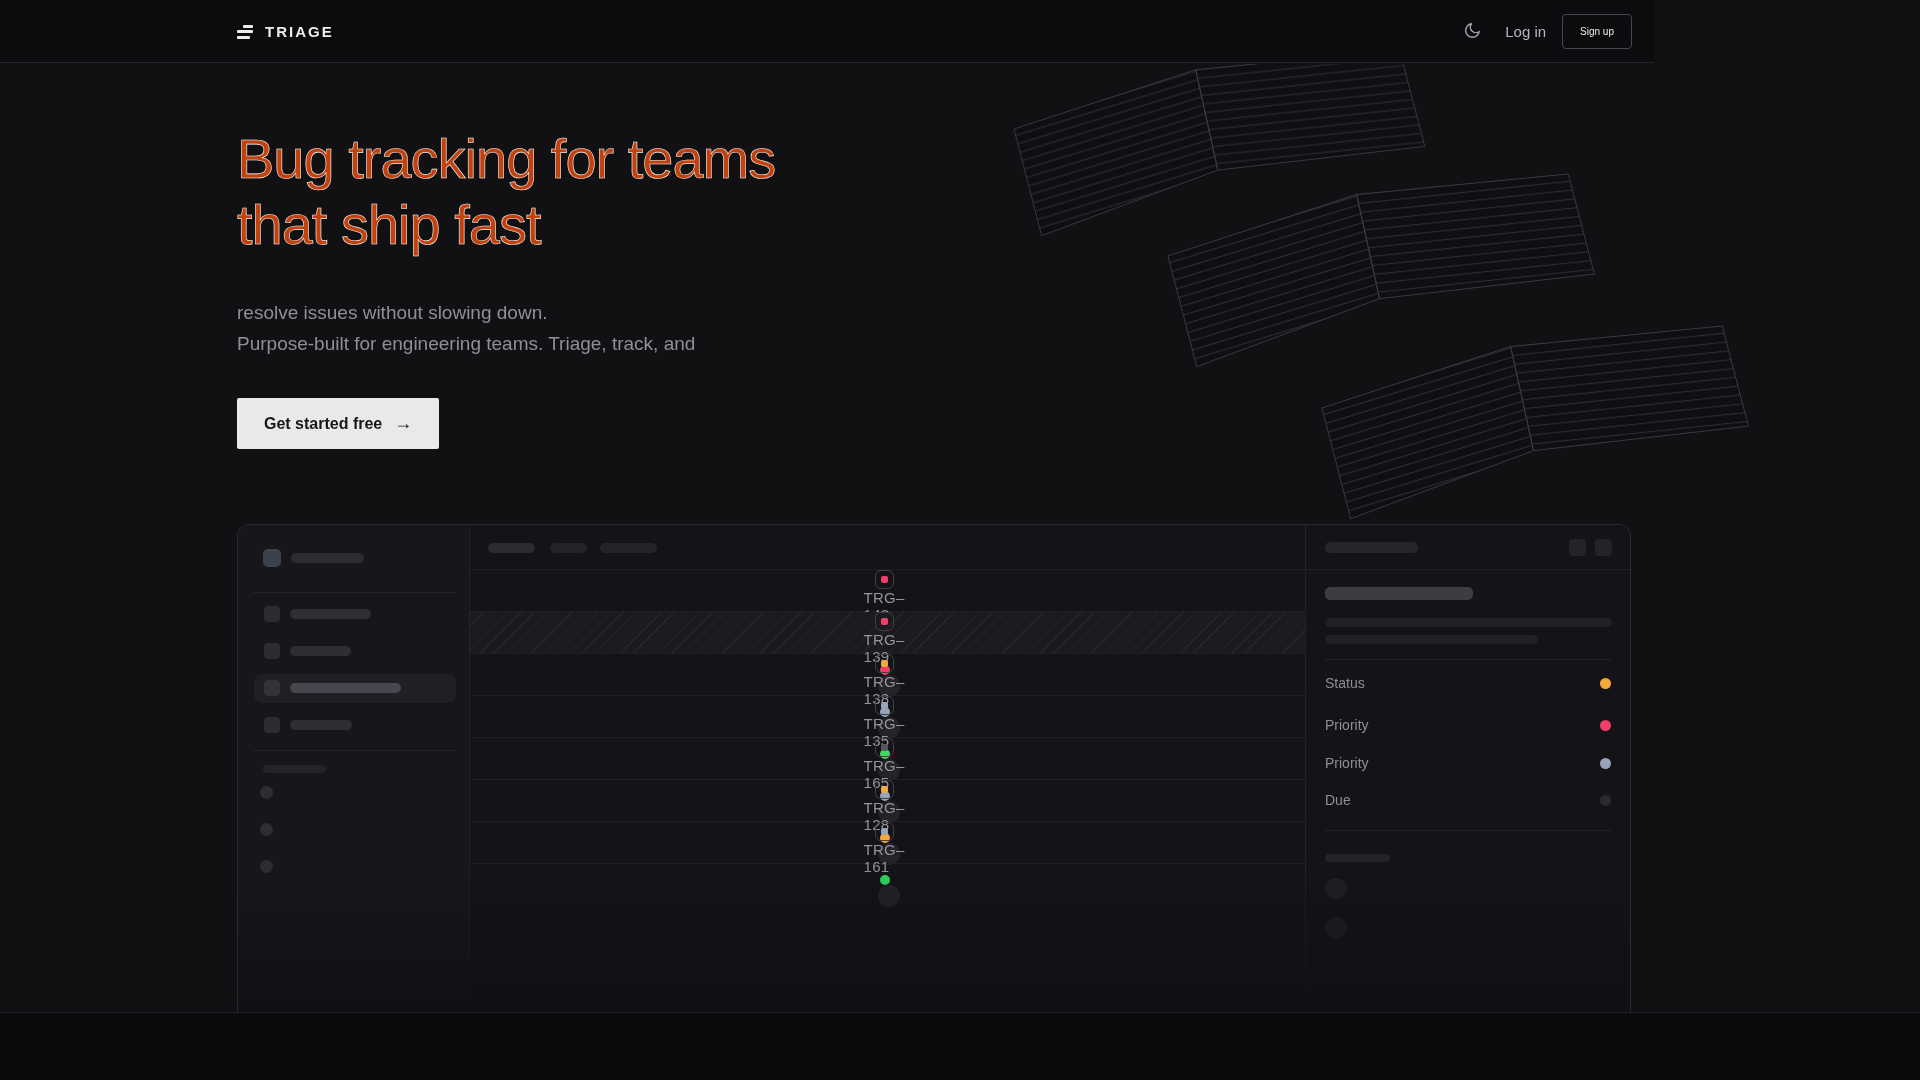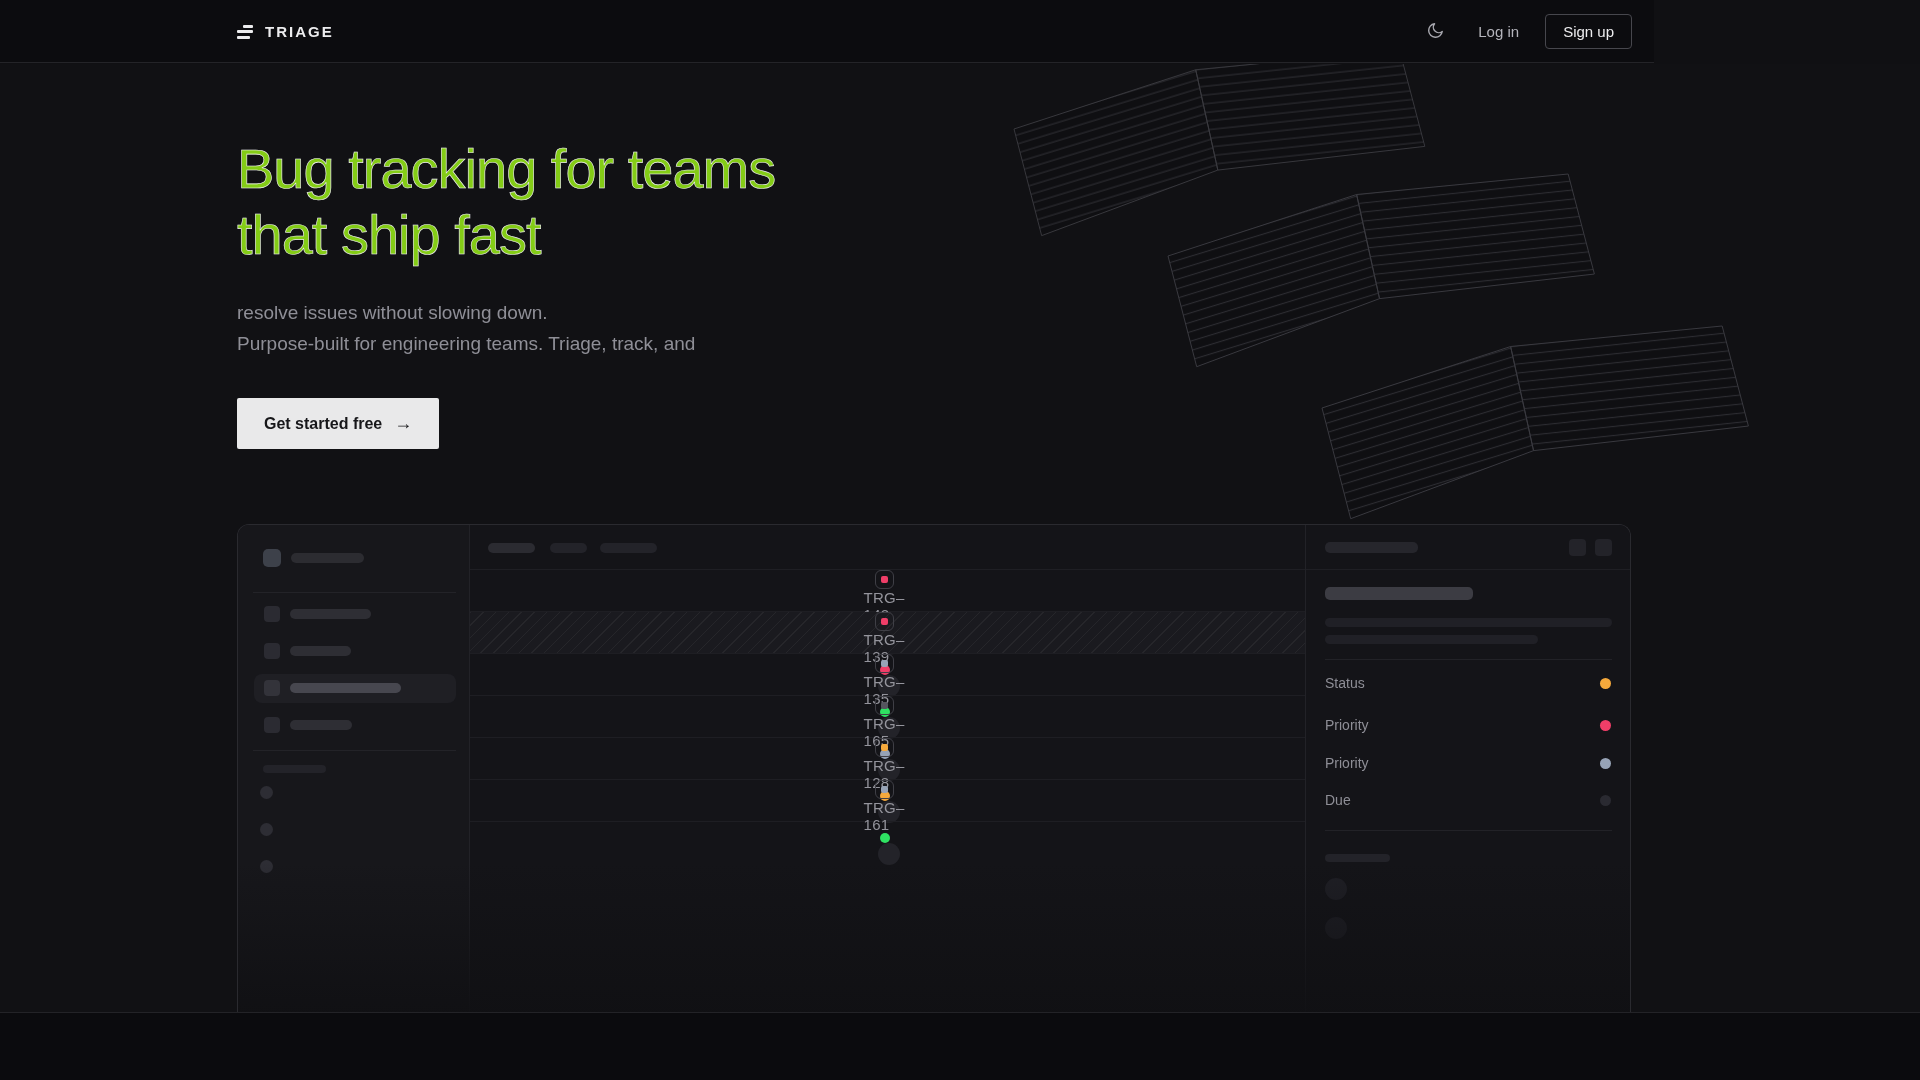--- a/index.html
+++ b/index.html
@@ -9,29 +9,29 @@
   
   .nav { position:absolute; top:0; left:0; width:1654px; height:63px; background:#0c0c0f; border-bottom:1px solid #242428; z-index:30; }
   .nav-inner { position:absolute; left:237px; width:1395px; height:63px; display:flex; align-items:center; }
   .brand { display:flex; align-items:center; gap:12px; }
   .logo-mark { display:flex; flex-direction:column; gap:2.5px; width:16px; }
   .logo-mark b { display:block; height:3px; border-radius:1px; background:#ececee; }
   .logo-mark b:nth-child(1){ width:10px; margin-left:6px; }
   .logo-mark b:nth-child(2){ width:16px; }
   .logo-mark b:nth-child(3){ width:13px; }
   .brand-name { font-size:15px; font-weight:700; letter-spacing:2px; color:#ececee; }
-  .nav-right { margin-left:auto; display:flex; align-items:center; gap:26px;justify-content:space-between; }
+  .nav-right { margin-left:auto; display:flex; align-items:center; gap:16px;justify-content:space-between; }
   .theme-btn { width:34px; height:34px; display:flex; align-items:center; justify-content:center; background:none; border:none; cursor:pointer; }
   .login { font-size:15px; color:#b4b4bb; cursor:pointer; }
-  .signup { height:35px; padding:0 17px; background:transparent; border:1px solid #47474d; border-radius:4px; color:#ededef; font-size:15px; font-family:inherit; cursor:pointer; }
+  .signup { height:35px; padding:0 17px; background:transparent; border:1px solid #47474d; border-radius:4px; color:#ededef; font-size:10px; font-family:inherit; cursor:pointer; }
 
   
   .hero { position:absolute; top:64px; left:0; width:1920px; height:948px; background:#111114; overflow:hidden; }
   .wirebg { position:absolute; top:0; left:0; pointer-events:none; }
-  .h1 { position:absolute; left:237px; top:72px; font-size:56px; line-height:66px; font-weight:500; color:#84cc16; letter-spacing:-1px; -webkit-text-stroke:0.6px #f3f3f4; }
+  .h1 { position:absolute; left:237px; top:62px; font-size:56px; line-height:66px; font-weight:500; color:#c2410c; letter-spacing:-1px; -webkit-text-stroke:0.6px #f3f3f4; }
   .sub { position:absolute; left:237px; top:233px; font-size:19px; line-height:31px; color:#8f8f97; }
   .cta { position:absolute; left:237px; top:334px; height:51px; padding:0 27px; display:flex; align-items:center; gap:12px; background:#e9e9ea; border:none; border-radius:2px; color:#17171a; font-size:16px; font-weight:700; font-family:inherit; cursor:pointer; }
   .cta .arr { font-size:18px; font-weight:400; }
 
   
   .card { position:absolute; left:237px; top:460px; width:1394px; height:488px; background:#141418; border:1px solid #2a2a2f; border-bottom:none; border-radius:12px 12px 0 0; display:flex; overflow:hidden; }
   .sk { background:#232329; border-radius:5px; position:absolute; }
   .col-side { position:relative; width:232px; background:#17171b; border-right:1px solid #222227; flex:none; }
   .col-main { position:relative; width:836px; background:#141418; border-right:1px solid #222227; flex:none; }
   .col-panel { position:relative; flex:1; background:#141418; }
@@ -182,20 +182,29 @@
           <span class="ibox">
               <span class="idot" style="background: rgb(239, 62, 104);"></span>
             </span>
           <span class="iid">TRG–139</span>
           <span class="ibar" style="background: rgb(74, 74, 82); width: 260px;"></span>
           <span class="sdot" style="background: rgb(239, 62, 104);"></span>
           <span class="iavatar"></span>
         </div>
         <div class="issue-row">
           <span class="ibox">
+              <span class="idot" style="background: rgb(245, 169, 60);"></span>
+            </span>
+          <span class="iid">TRG–138</span>
+          <span class="ibar" style="background: rgb(52, 52, 59); width: 186px;"></span>
+          <span class="sdot" style="background: rgb(151, 163, 182);"></span>
+          <span class="iavatar"></span>
+        </div>
+        <div class="issue-row">
+          <span class="ibox">
               <span class="idot" style="background: rgb(151, 163, 182);"></span>
             </span>
           <span class="iid">TRG–135</span>
           <span class="ibar" style="background: rgb(52, 52, 59); width: 233px;"></span>
           <span class="sdot" style="background: rgb(47, 226, 98);"></span>
           <span class="iavatar"></span>
         </div>
         <div class="issue-row">
           <span class="ibox">
               <span class="idot" style="background: rgb(85, 85, 94);"></span>

